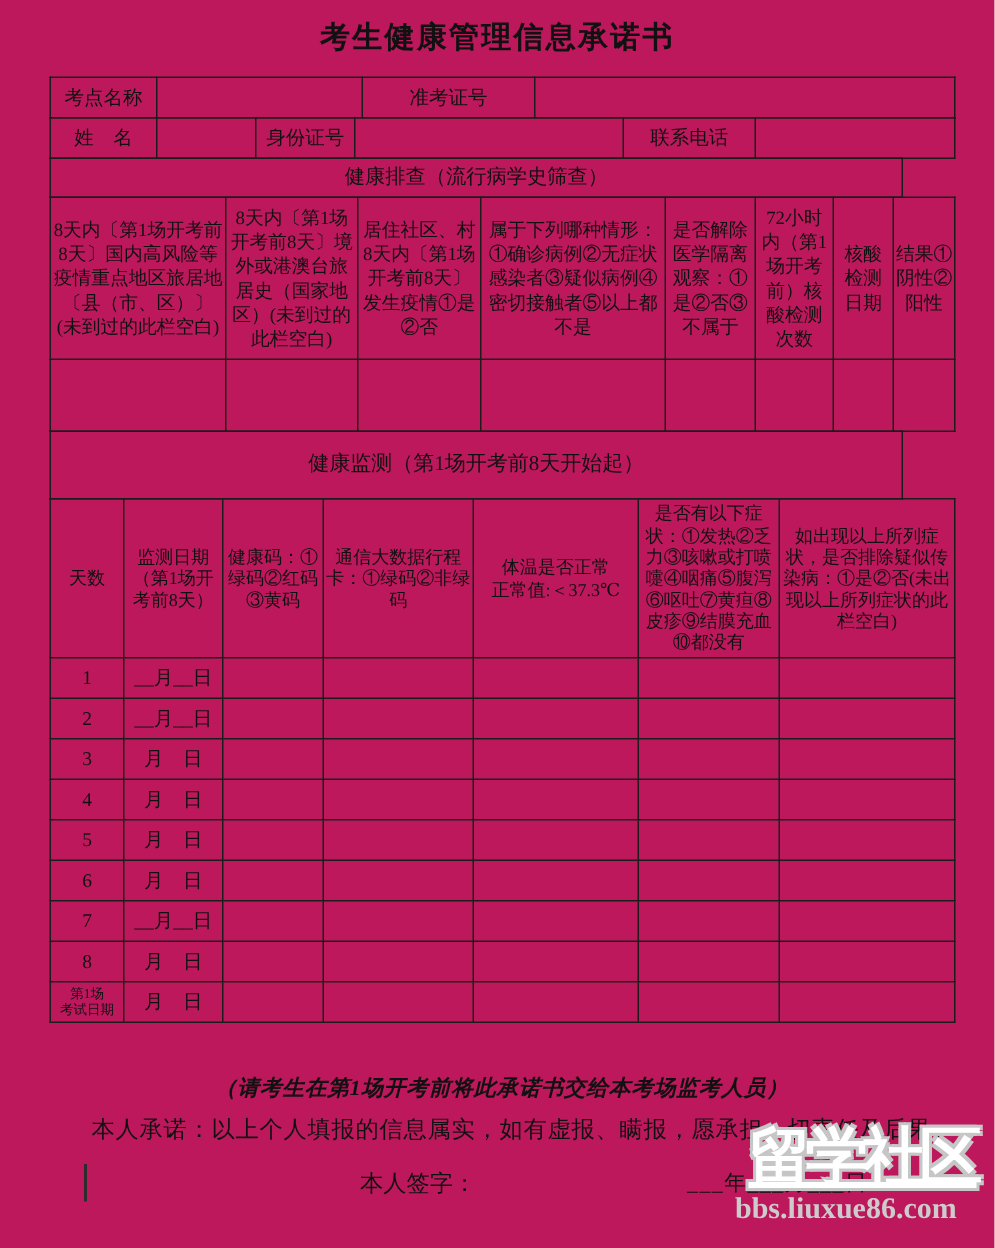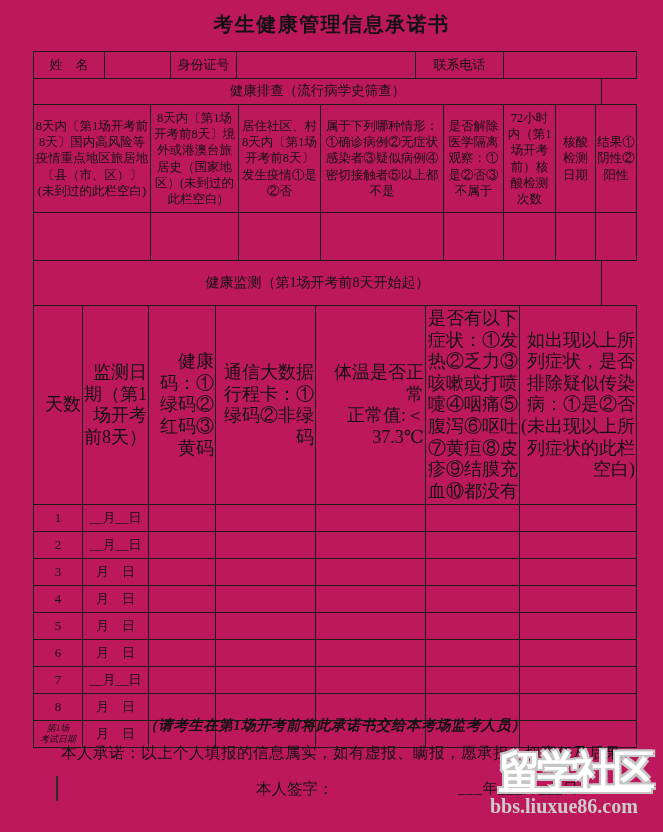--- a/index.html
+++ b/index.html
@@ -29,30 +29,30 @@
     font-weight: normal;
     font-size: 13px; line-height: 1.25;
     white-space: pre-line;
     overflow: hidden;
   }
   .info tr { height: 27px; }
   .band td { height: 26px; font-size: 13.5px; }
   .band2 td { height: 45px; font-size: 14px; }
   .scr th { height: 108px; font-size: 12.5px; line-height: 1.3; padding: 2px 1px; }
   .scr td { height: 48px; }
-  .mon th { height: 106px; font-size: 18px; line-height: 1.2; padding: 2px 1px; text-align: right; }
+  .mon th { height: 106px; font-size: 12px; line-height: 1.2; padding: 2px 1px; }
   .mon td { height: 27px; }
-  .day-last { font-size: 9px; font-style: italic; line-height: 1.25; padding: 0; }
+  .day-last { font-size: 9px; line-height: 1.25; padding: 0; }
   .note {
     position: absolute; top: 716px; left: 33px; width: 603px;
     text-align: center; font-size: 14.5px; font-weight: bold; font-style: italic;
     letter-spacing: 0.5px;
   }
   .commit { position: absolute; top: 743px; left: 61px; font-size: 15.5px; letter-spacing: 0.5px; }
-  .sig-label { position: absolute; top: 779px; left: 256px; font-size: 15.5px; }
+  .sig-label { position: absolute; top: 779px; left: 240px; font-size: 15.5px; }
   .sig-date { position: absolute; top: 779px; left: 458px; font-size: 14.5px; letter-spacing: 1px; }
   .wm-logo {
     position: absolute; top: 748px; left: 487px; width: 176px;
     font-family: "Liberation Sans", "DejaVu Sans", sans-serif;
     font-size: 42px; font-weight: bold; letter-spacing: -4px; line-height: 1.1;
     color: #ffffff;
     text-shadow: -2px -2px 0 #c6c6c6, 2px -2px 0 #c6c6c6, -2px 2px 0 #c6c6c6, 2px 2px 0 #c6c6c6;
     text-align: center; pointer-events: none; text-decoration: underline;
   }
   .wm-url {
@@ -65,20 +65,36 @@
 </style>
 </head>
 <body>
 
 <div class="page">
 
   <div class="title">考生健康管理信息承诺书</div>
 
   <div class="tables">
 
+    <table class="info">
+      <colgroup>
+          <col style="width:71px">
+          <col style="width:137px">
+          <col style="width:115px">
+          <col style="width:280px">
+        </colgroup>
+      <tbody>
+          <tr>
+        <td>考点名称</td>
+        <td></td>
+        <td>准考证号</td>
+        <td></td>
+      </tr>
+    </tbody>
+      </table>
 
     <table class="info">
       <colgroup>
           <col style="width:71px">
           <col style="width:66px">
           <col style="width:66px">
           <col style="width:179px">
           <col style="width:88px">
           <col style="width:133px">
         </colgroup>

